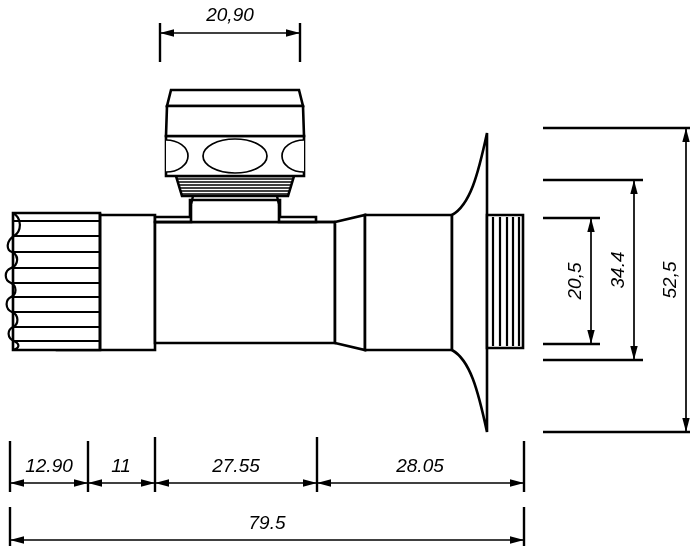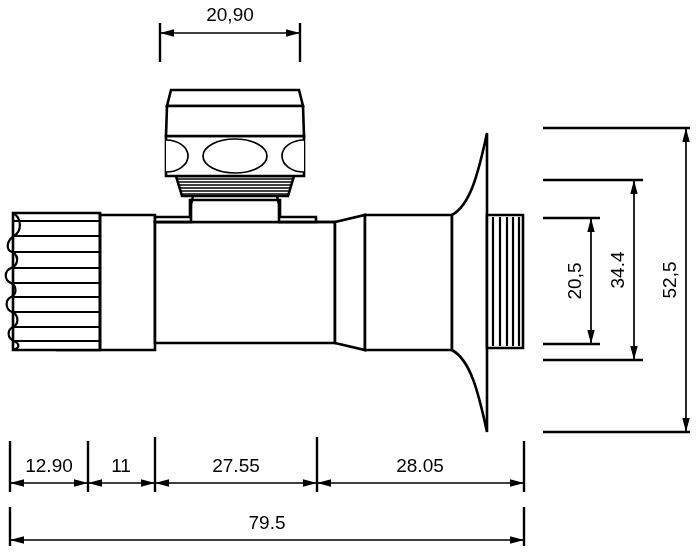--- a/index.html
+++ b/index.html
@@ -1,17 +1,17 @@
 <!DOCTYPE html>
 <html><head>
 <meta charset="utf-8">
 <style>
   html,body{margin:0;padding:0;background:#fff;}
   body{width:700px;height:552px;font-family:"Liberation Sans",sans-serif;}
-  #stage{position:relative;width:700px;height:552px;overflow:hidden;background:#fff;}
+  #stage{position:relative;width:700px;height:552px;overflow:hidden;background:#fff;font-style:italic;}
   svg{display:block;}
   .ln{stroke:#000;fill:none;}
   .part{stroke:#000;fill:#fff;stroke-width:2.6;stroke-linejoin:miter;}
   .partthin{stroke:#000;fill:#fff;stroke-width:1.7;}
   .rib{stroke:#000;fill:none;stroke-width:2.2;}
   .ribthin{stroke:#000;fill:none;stroke-width:1.5;}
   .dim{stroke:#000;fill:none;stroke-width:1.7;}
   .tick{stroke:#000;fill:none;stroke-width:2.4;}
   .dimtext{font-family:"Liberation Sans",sans-serif;font-size:19px;fill:#000;}
 </style>

